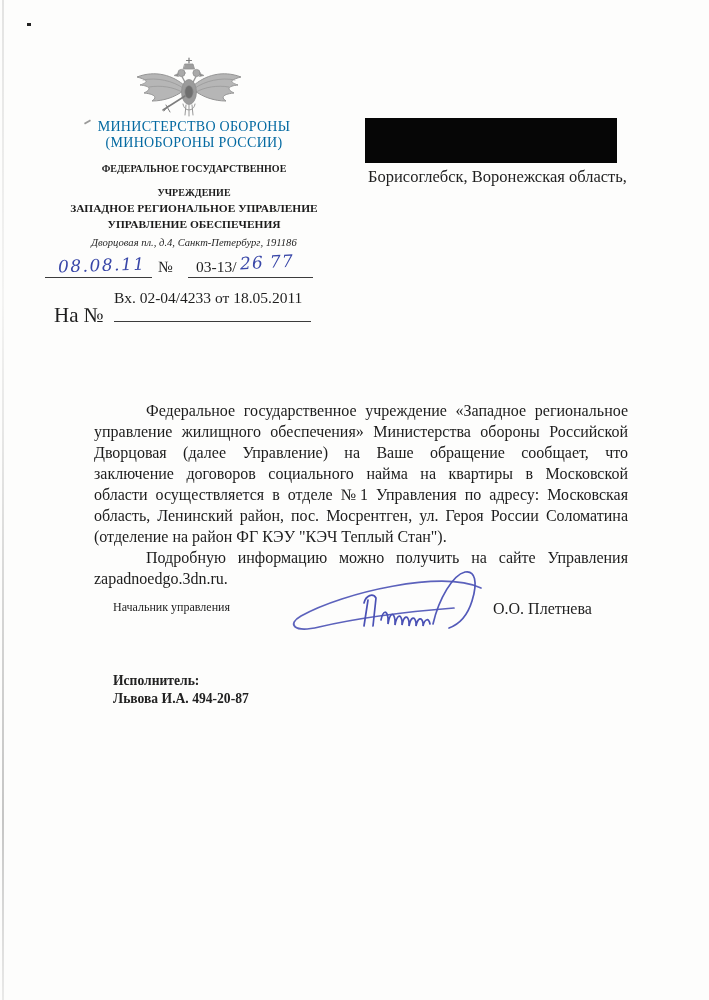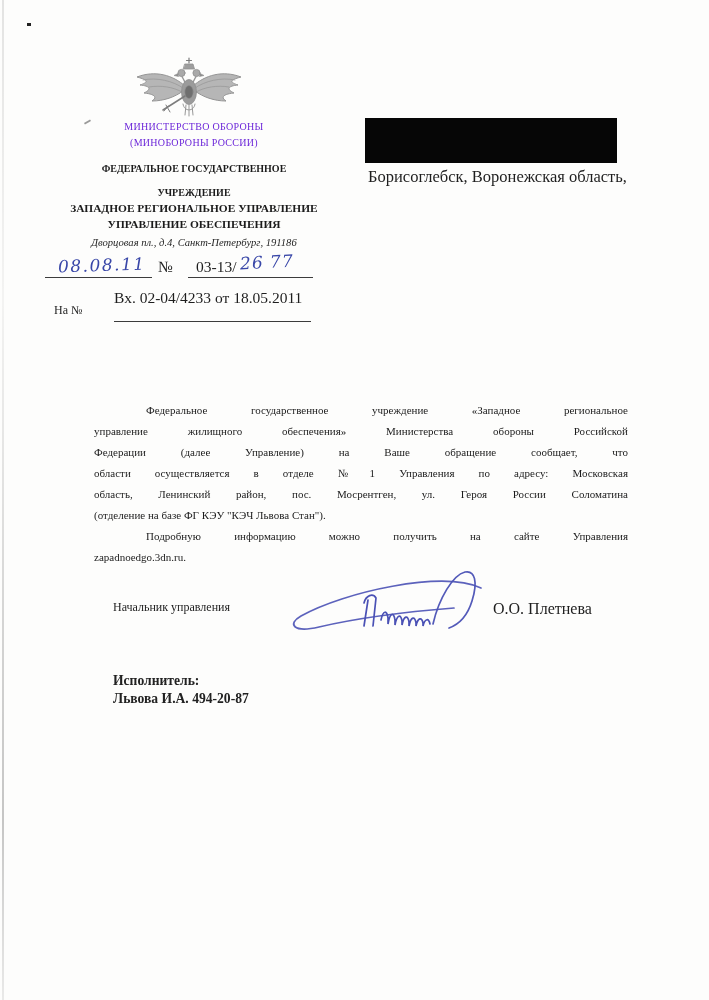--- a/index.html
+++ b/index.html
@@ -17,45 +17,45 @@
     background:linear-gradient(180deg,rgba(0,0,0,.10) 0%,rgba(0,0,0,.04) 30%,rgba(0,0,0,.16) 62%,rgba(0,0,0,.22) 82%,rgba(0,0,0,.08) 100%);}
   .speck{position:absolute;background:#222;}
   .speck.dot{left:27px;top:23px;width:4px;height:3px;}
   .speck.tick{left:84px;top:121px;width:7px;height:2px;transform:rotate(-30deg);opacity:.45;}
 
   
   .emblem{position:absolute;left:133px;top:55px;width:112px;height:68px;filter:blur(.4px);}
 
   
   .letterhead{position:absolute;left:38px;top:119px;width:312px;text-align:center;}
-  .lh-org{font-size:10px;letter-spacing:.3px;line-height:16px;color:#6d28d9;}
+  .lh-org{font-size:14px;letter-spacing:.3px;line-height:16px;color:#0369a1;}
   .lh-fgu{font-weight:bold;font-size:10px;line-height:12px;margin-top:12px;color:#1b1b1b;}
   .lh-upr{font-weight:bold;font-size:11.4px;line-height:13px;margin-top:3px;color:#1b1b1b;}
   .lh-addr{font-size:10.6px;line-height:11px;margin-top:1px;color:#262626;font-style:italic;}
   .lh-addr.first{margin-top:6px;}
 
   
   .hand{font-family:"DejaVu Serif",serif;font-style:italic;color:#3947a8;}
   .hand-date{position:absolute;left:58px;top:255px;font-size:17px;letter-spacing:1.5px;transform:rotate(-2deg);}
   .hand-num{position:absolute;left:240px;top:252px;font-size:17px;letter-spacing:1px;transform:rotate(-3deg);}
   .uline{position:absolute;border-bottom:1.3px solid #3c3c3c;}
   .ul-date{left:45px;top:262px;width:107px;height:15px;}
   .ul-num{left:188px;top:262px;width:125px;height:15px;}
   .ul-na{left:114px;top:306px;width:197px;height:15px;}
   .num-label{position:absolute;left:158px;top:258px;font-size:15.5px;}
   .num-printed{position:absolute;left:196px;top:258px;font-size:15.5px;}
   .incoming{position:absolute;left:114px;top:289px;font-size:15.5px;}
-  .na-label{position:absolute;left:54px;top:303px;font-size:12px;}
+  .na-label{position:absolute;left:54px;top:303px;font-size:21px;}
 
   
   .redaction{position:absolute;left:365px;top:118px;width:252px;height:45px;background:#060606;}
   .recip-city{position:absolute;left:368px;top:166px;width:300px;font-size:16.5px;line-height:22px;}
 
   
-  .body-text{position:absolute;left:94px;top:400px;width:534px;font-size:11px;line-height:21px;color:#1c1c1c;}
+  .body-text{position:absolute;left:94px;top:400px;width:534px;font-size:16px;line-height:21px;color:#1c1c1c;}
   .line{text-align:justify;text-align-last:justify;white-space:normal;}
   .line.last{text-align-last:left;}
   .line.ind{text-indent:52px;}
 
   
   .sig-position{position:absolute;left:113px;top:600px;font-size:12px;}
   .sig-name{position:absolute;left:493px;top:600px;font-size:16px;}
   .signature-svg{position:absolute;left:284px;top:567px;width:214px;height:74px;}
 
   
@@ -123,24 +123,25 @@
   <div class="uline ul-na"></div>
 
   <div class="redaction"></div>
   <div class="recip-city">
     <div>Борисоглебск, Воронежская область,</div>
   </div>
 
   <div class="body-text">
     <div class="line ind">Федеральное государственное учреждение «Западное региональное</div>
     <div class="line">управление жилищного обеспечения» Министерства обороны Российской</div>
-    <div class="line">Федерации (далее Управление) на Ваше обращение сообщает, что</div>
+    <div class="line">Дворцовая (далее Управление) на Ваше обращение сообщает, что</div>
+    <div class="line">заключение договоров социального найма на квартиры в Московской</div>
     <div class="line">области осуществляется в отделе №1 Управления по адресу: Московская</div>
     <div class="line">область, Ленинский район, пос. Мосрентген, ул. Героя России Соломатина</div>
-    <div class="line last">(отделение на базе ФГ КЭУ "КЭЧ Львова Стан").</div>
+    <div class="line last">(отделение на район ФГ КЭУ "КЭЧ Теплый Стан").</div>
     <div class="line ind">Подробную информацию можно получить на сайте Управления</div>
     <div class="line last">zapadnoedgo.3dn.ru.</div>
   </div>
 
   <div class="sig-position">Начальник управления</div>
   <svg class="signature-svg" viewBox="0 0 214 74">
     <g fill="none" stroke="#4a51b5" stroke-width="1.7" stroke-linecap="round">
 
       <path d="M197,21 C158,3 60,25 17,49 C3,57 9,66 35,60 C82,49 132,44 170,41" opacity="0.9"></path>
 

